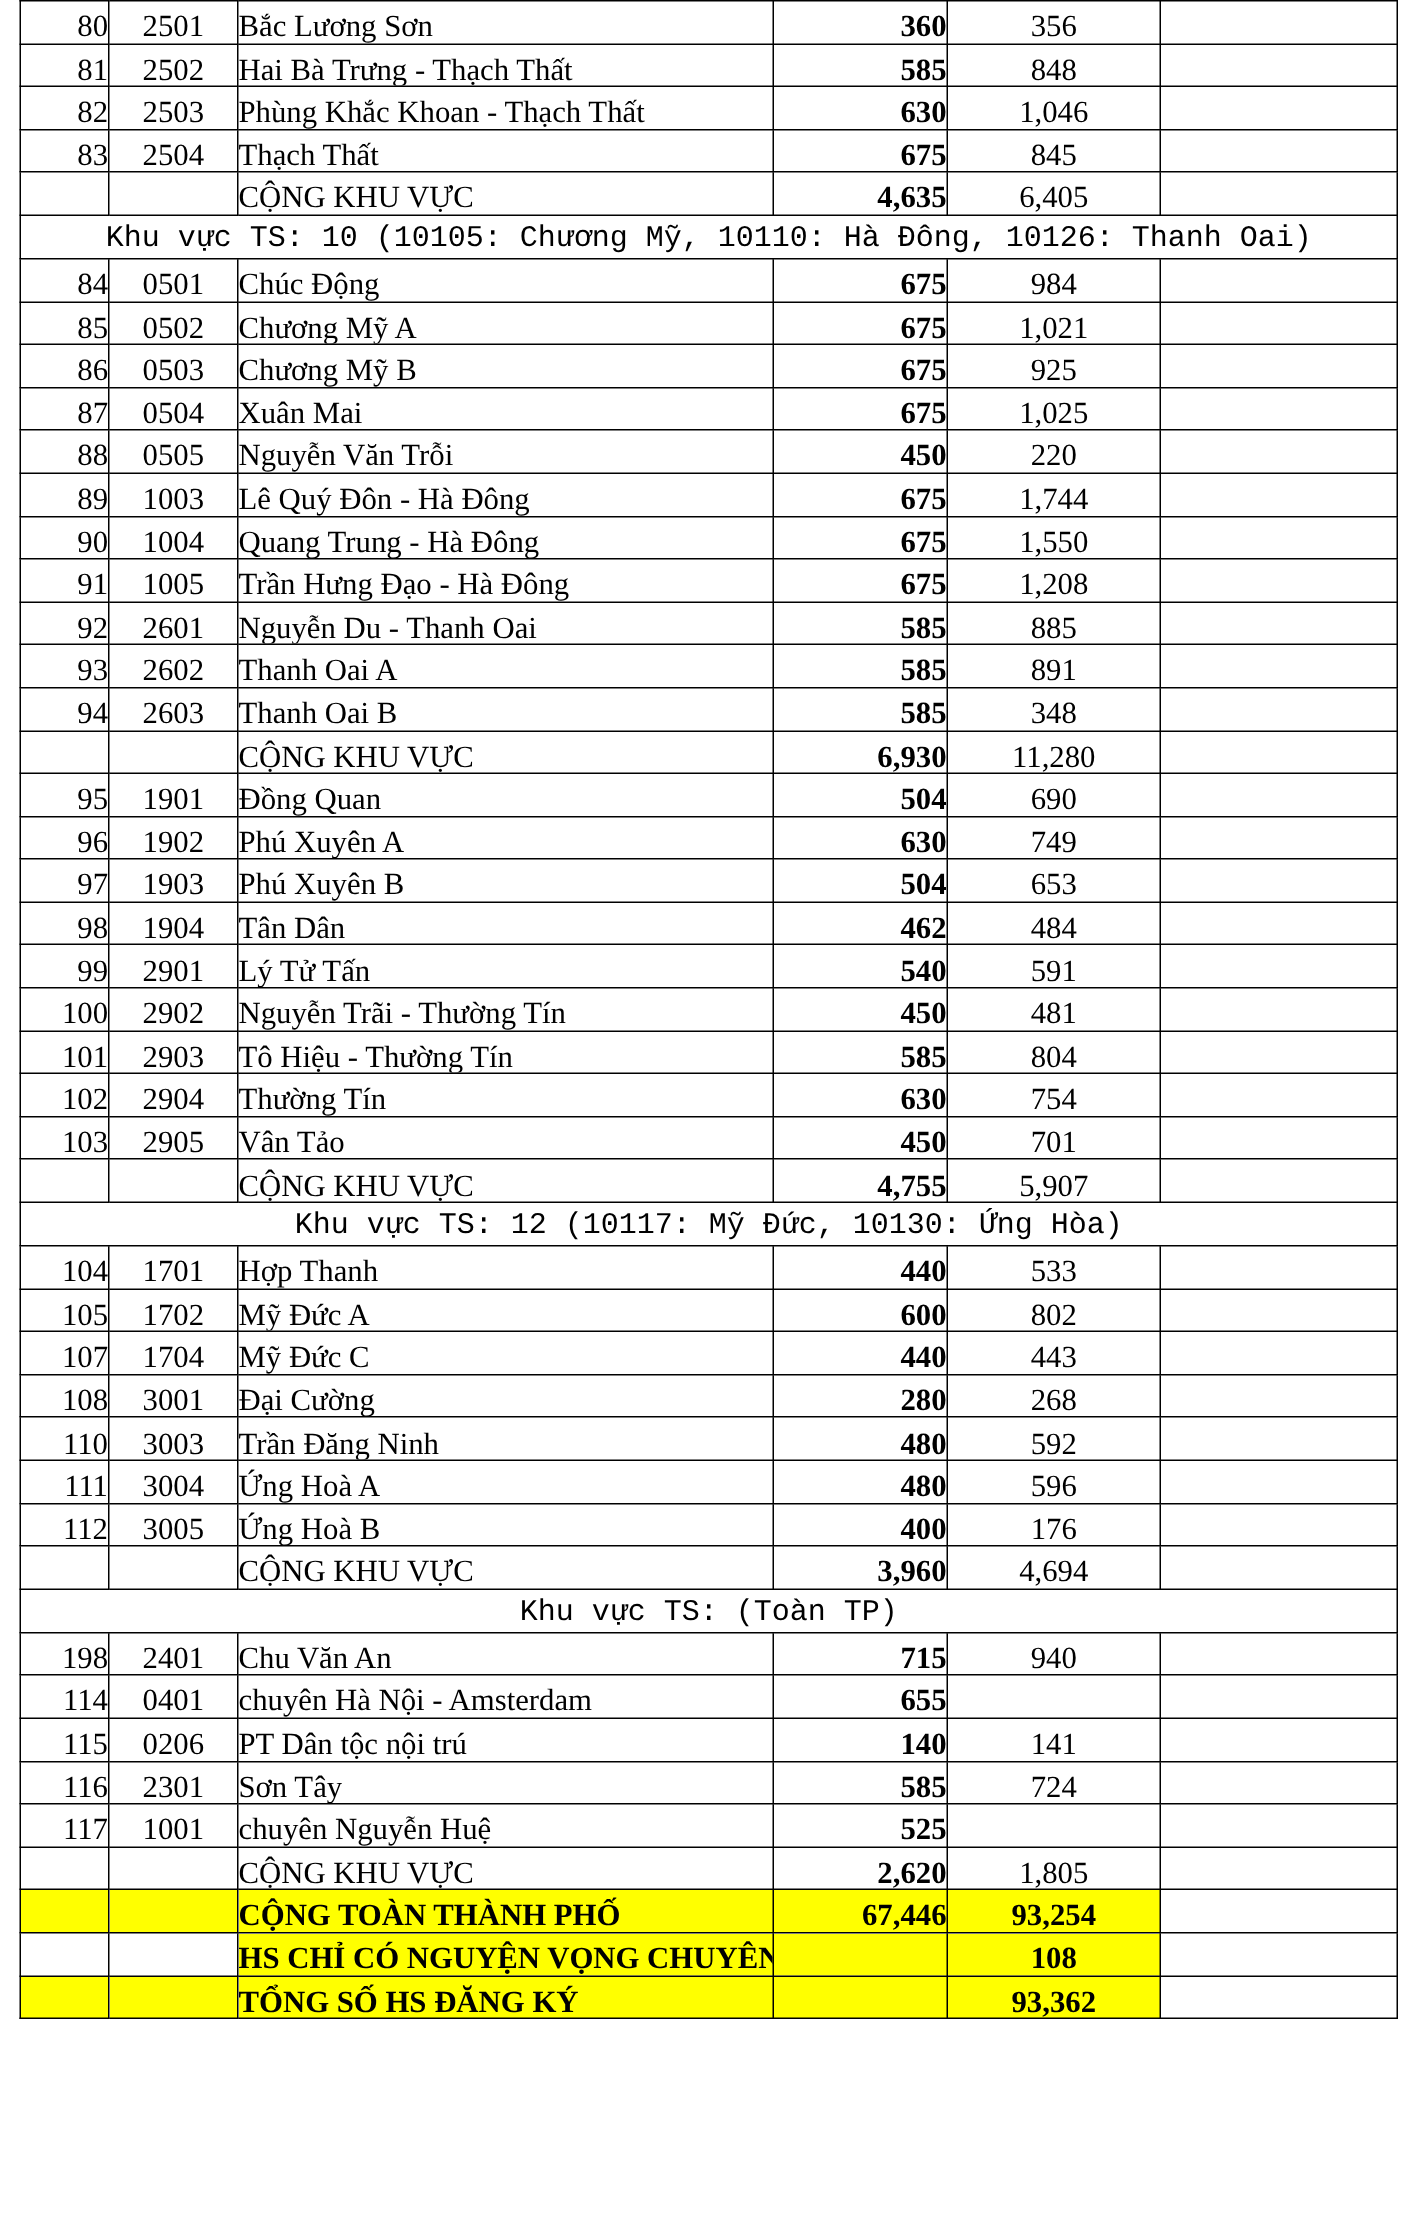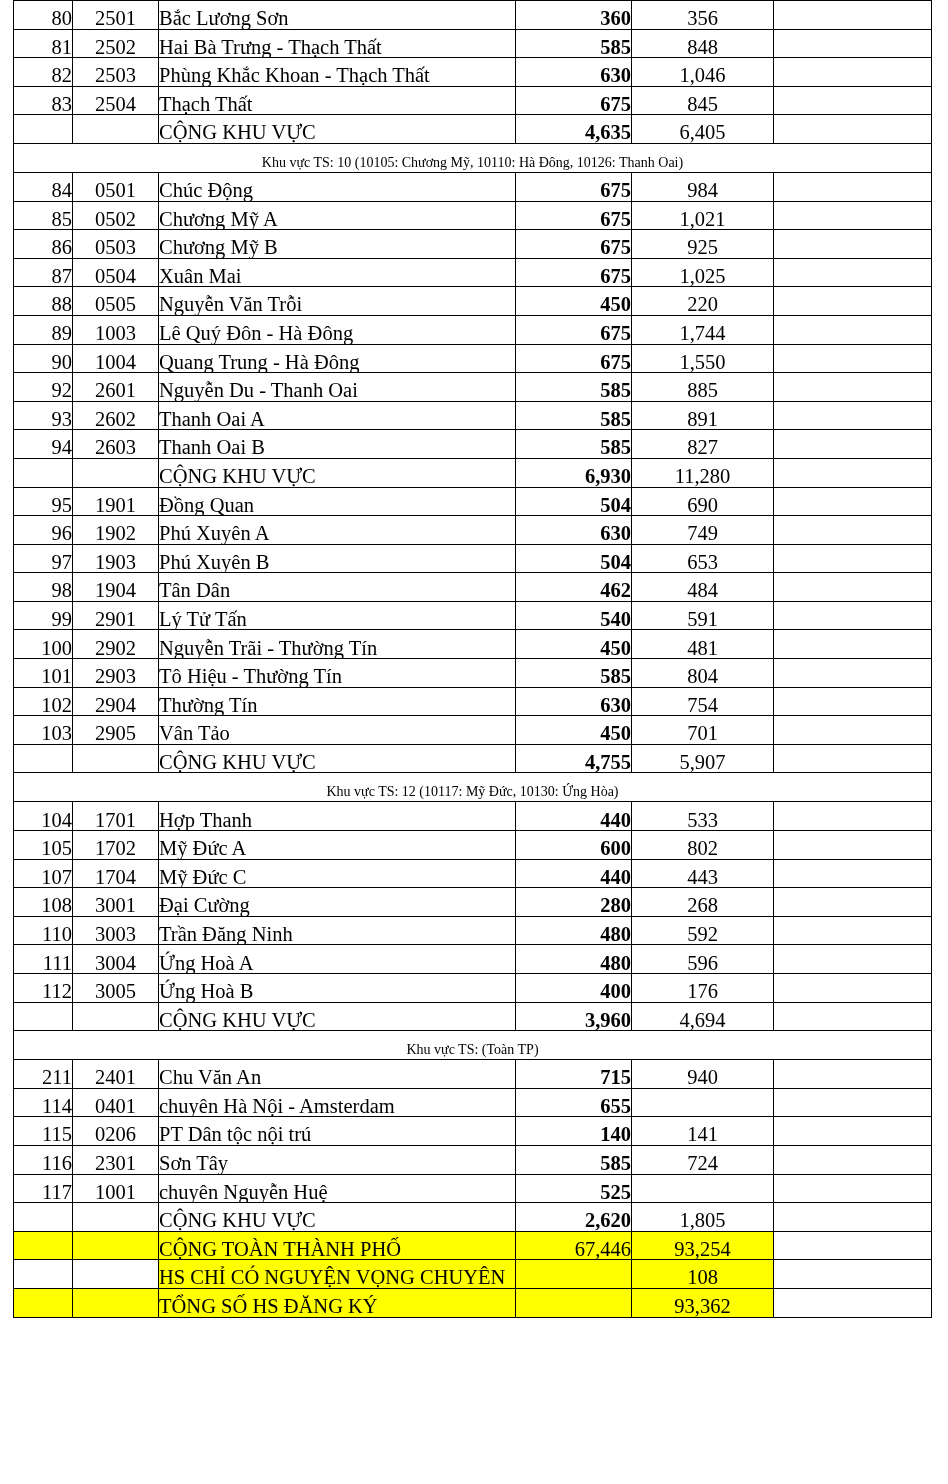--- a/index.html
+++ b/index.html
@@ -65,37 +65,38 @@
   }
   td.q2 {
     text-align: center;
     padding-right: 8px;
     padding-bottom: 2px;
   }
   td.blank { }
 
   tr.section td.section-head {
     text-align: center;
-    font-size: 14px;
+    font-size: 20px;
     padding-bottom: 2px;
     height: 29px;
+    font-family: Liberation Mono, monospace;
   }
 
   tr.subtotal td.name {
     font-weight: normal;
   }
 
   
   td.hl {
     background: #ffff00;
   }
   tr.grand td.name,
   tr.grand td.q1,
   tr.grand td.q2 {
-    font-weight: normal;
+    font-weight: bold;
   }
   td.tall {
     height: 57.5px;
   }
   td.wrap {
     white-space: normal;
     line-height: 1.32;
     vertical-align: top;
     padding-top: 2px;
   }
@@ -210,41 +211,49 @@
         </tr>
         <tr>
           <td class="idx">90</td>
           <td class="code">1004</td>
           <td class="name">Quang Trung - Hà Đông</td>
           <td class="q1">675</td>
           <td class="q2">1,550</td>
           <td class="blank"></td>
         </tr>
         <tr>
+          <td class="idx">91</td>
+          <td class="code">1005</td>
+          <td class="name">Trần Hưng Đạo - Hà Đông</td>
+          <td class="q1">675</td>
+          <td class="q2">1,208</td>
+          <td class="blank"></td>
+        </tr>
+        <tr>
           <td class="idx">92</td>
           <td class="code">2601</td>
           <td class="name">Nguyễn Du - Thanh Oai</td>
           <td class="q1">585</td>
           <td class="q2">885</td>
           <td class="blank"></td>
         </tr>
         <tr>
           <td class="idx">93</td>
           <td class="code">2602</td>
           <td class="name">Thanh Oai A</td>
           <td class="q1">585</td>
           <td class="q2">891</td>
           <td class="blank"></td>
         </tr>
         <tr>
           <td class="idx">94</td>
           <td class="code">2603</td>
           <td class="name">Thanh Oai B</td>
           <td class="q1">585</td>
-          <td class="q2">827</td>
+          <td class="q2">348</td>
           <td class="blank"></td>
         </tr>
         <tr class="subtotal">
           <td class="idx"></td>
           <td class="code"></td>
           <td class="name">CỘNG KHU VỰC</td>
           <td class="q1">6,930</td>
           <td class="q2">11,280</td>
           <td class="blank"></td>
         </tr>
@@ -392,21 +401,21 @@
           <td class="code"></td>
           <td class="name">CỘNG KHU VỰC</td>
           <td class="q1">3,960</td>
           <td class="q2">4,694</td>
           <td class="blank"></td>
         </tr>
         <tr class="section">
           <td class="section-head" colspan="6">Khu vực TS: (Toàn TP)</td>
         </tr>
         <tr>
-          <td class="idx">211</td>
+          <td class="idx">198</td>
           <td class="code">2401</td>
           <td class="name">Chu Văn An</td>
           <td class="q1">715</td>
           <td class="q2">940</td>
           <td class="blank"></td>
         </tr>
         <tr>
           <td class="idx">114</td>
           <td class="code">0401</td>
           <td class="name">chuyên Hà Nội  - Amsterdam</td>

